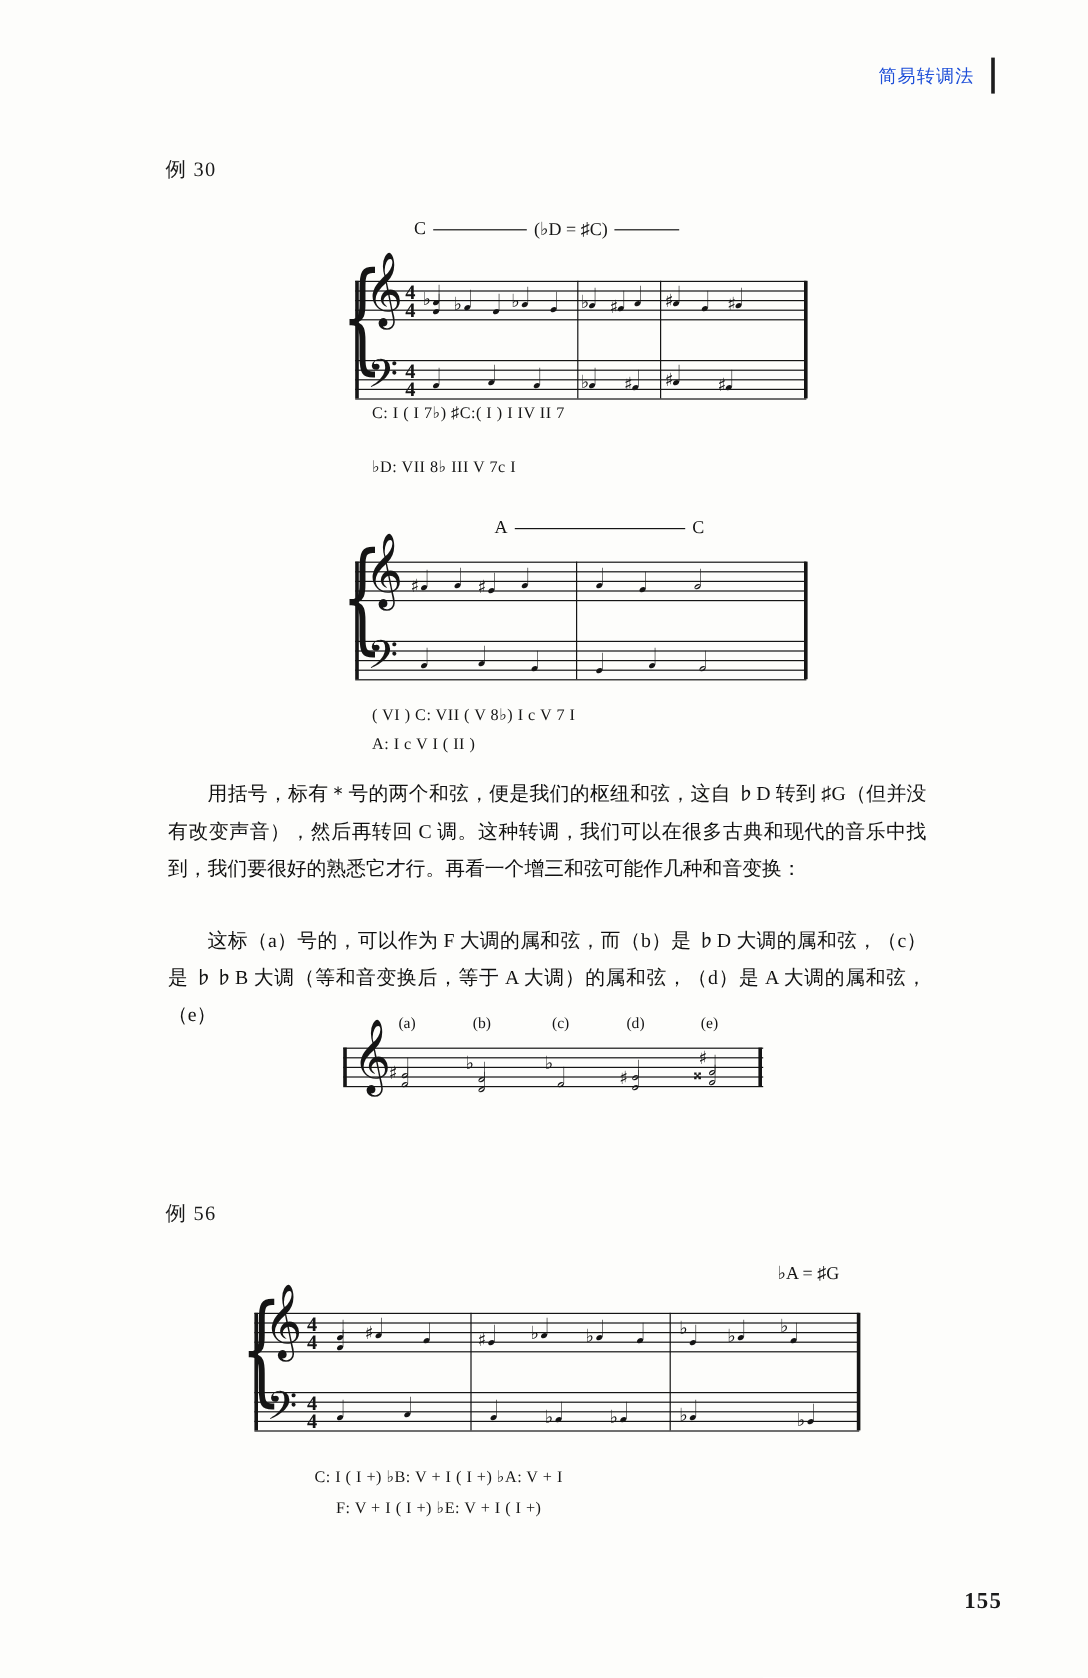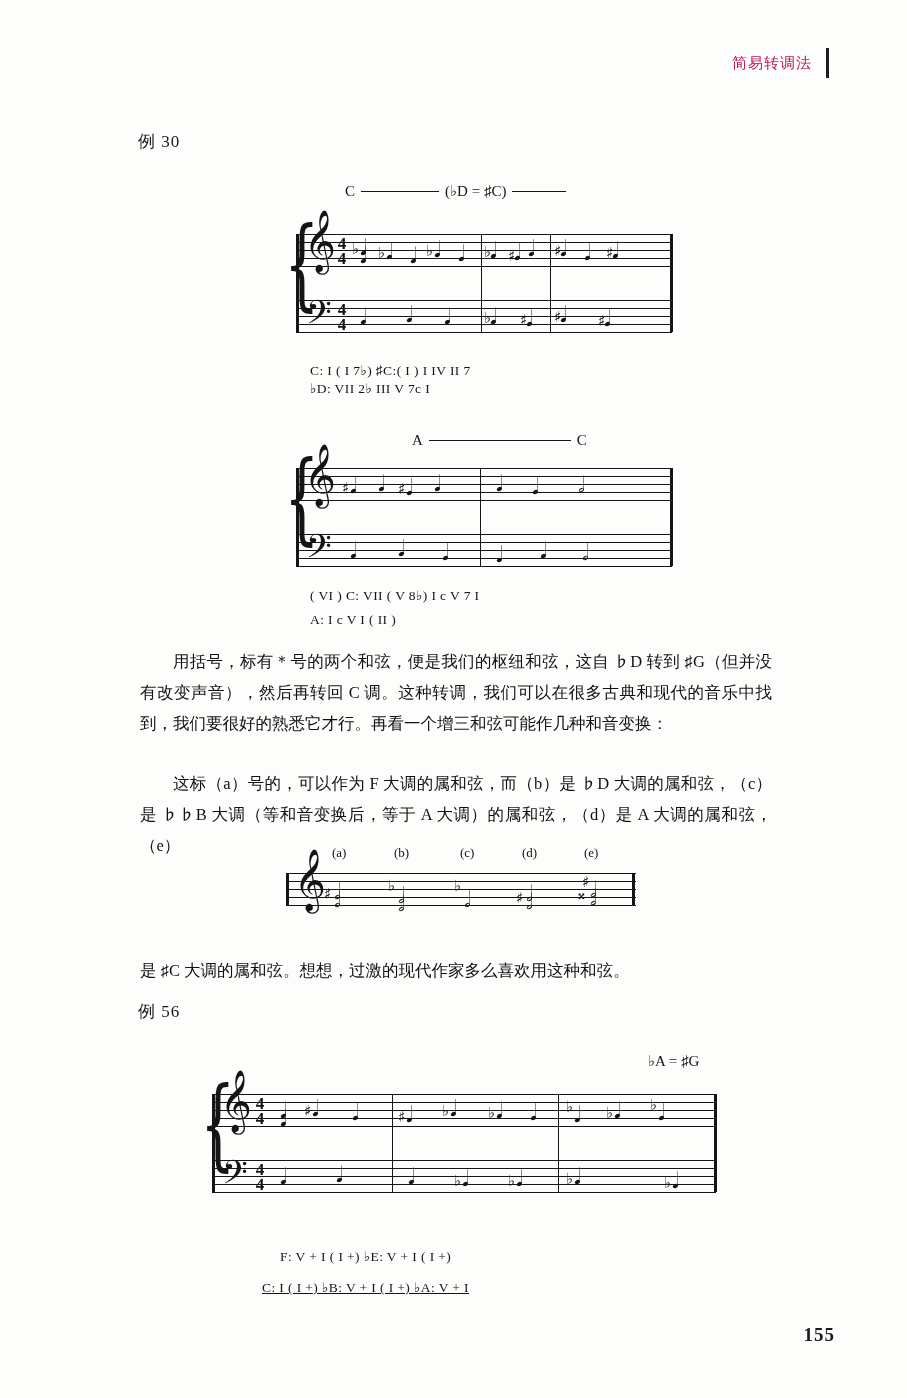--- a/index.html
+++ b/index.html
@@ -26,21 +26,21 @@
     position: absolute;
     top: 48px;
     right: 78px;
     display: flex;
     align-items: center;
     gap: 14px;
   }
   .running-head .rh-text {
     font-size: 15px;
     letter-spacing: 1px;
-    color: #be185d;
+    color: #1d4ed8;
     font-family: "Liberation Serif", serif;
   }
   .running-head .rh-rule {
     width: 3px;
     height: 30px;
     background: #1d1d1d;
   }
 
   
   .ex-label {
@@ -261,22 +261,22 @@
       <div class="acc" style="left:202px; top:93px;">♭</div>
       <div class="note" style="left:244px; top:90px;">𝅘𝅥</div>
       <div class="acc" style="left:238px; top:95px;">♯</div>
       <div class="note" style="left:278px; top:86px;">𝅘𝅥</div>
       <div class="acc" style="left:272px; top:92px;">♯</div>
       <div class="note" style="left:322px; top:90px;">𝅘𝅥</div>
       <div class="acc" style="left:316px; top:96px;">♯</div>
     </div>
   </div>
 
-  <div class="analysis" style="left:310px; top:362px;">C: I     ( I 7♭)          ♯C:( I )      I      IV     II 7</div>
-  <div class="analysis" style="left:310px; top:380px;">♭D:        VII 2♭  III    V 7c         I</div>
+  <div class="analysis" style="left:310px; top:335px;">C: I     ( I 7♭)          ♯C:( I )      I      IV     II 7</div>
+  <div class="analysis" style="left:310px; top:380px;">♭D:        VII 8♭  III    V 7c         I</div>
 
   <div class="mod-line" style="left:412px; top:432px;">
     <span>A</span>
     <span class="rule" style="width:142px; margin:0 6px;"></span>
     <span>C</span>
   </div>
 
   <div class="system" style="left:282px; top:452px; width:390px; height:130px;">
     <div class="staff-block">
       <div class="brace" style="left:-12px; top:-4px;">{</div>
@@ -361,21 +361,20 @@
       <div class="note" style="left:250px; top:46px;">𝅗𝅥</div>
       <div class="acc" style="left:240px; top:46px;">♯</div>
 
       <div class="note" style="left:314px; top:34px;">𝅗𝅥</div>
       <div class="note" style="left:314px; top:42px;">𝅗𝅥</div>
       <div class="acc" style="left:302px; top:42px;">𝄪</div>
       <div class="acc" style="left:306px; top:30px;">♯</div>
     </div>
   </div>
 
-  <div class="para" style="left:140px; top:955px; width:632px;">是 ♯C 大调的属和弦。想想，过激的现代作家多么喜欢用这种和弦。</div>
 
   <div class="ex-label" style="left:138px; top:1000px;">例 56</div>
 
   <div class="mod-line" style="left:648px; top:1052px;">
     <span>♭A = ♯G</span>
   </div>
 
   <div class="system" style="left:196px; top:1078px; width:520px; height:130px;">
     <div class="staff-block">
       <div class="brace" style="left:-10px; top:-4px;">{</div>
@@ -438,17 +437,17 @@
       <div class="acc" style="left:258px; top:96px;">♭</div>
       <div class="note" style="left:320px; top:90px;">𝅘𝅥</div>
       <div class="acc" style="left:312px; top:96px;">♭</div>
       <div class="note" style="left:378px; top:88px;">𝅘𝅥</div>
       <div class="acc" style="left:370px; top:94px;">♭</div>
       <div class="note" style="left:476px; top:92px;">𝅘𝅥</div>
       <div class="acc" style="left:468px; top:98px;">♭</div>
     </div>
   </div>
 
-  <div class="analysis" style="left:262px; top:1279px;text-decoration:underline;">C: I     ( I +)            ♭B: V +      I    ( I +)    ♭A: V +                    I</div>
+  <div class="analysis" style="left:262px; top:1222px;">C: I     ( I +)            ♭B: V +      I    ( I +)    ♭A: V +                    I</div>
   <div class="analysis" style="left:280px; top:1248px;">F:   V +     I          ( I +)     ♭E:   V +            I     ( I +)</div>
 
   <div class="folio">155</div>
 </div>
 
 </body></html>

